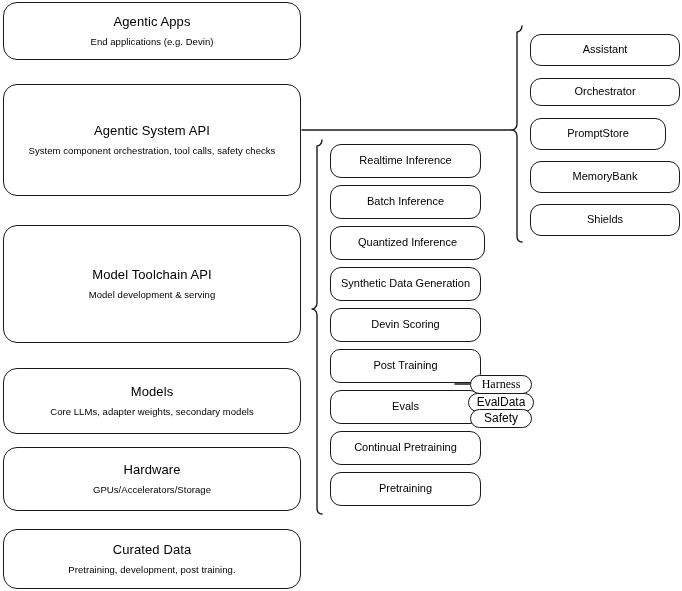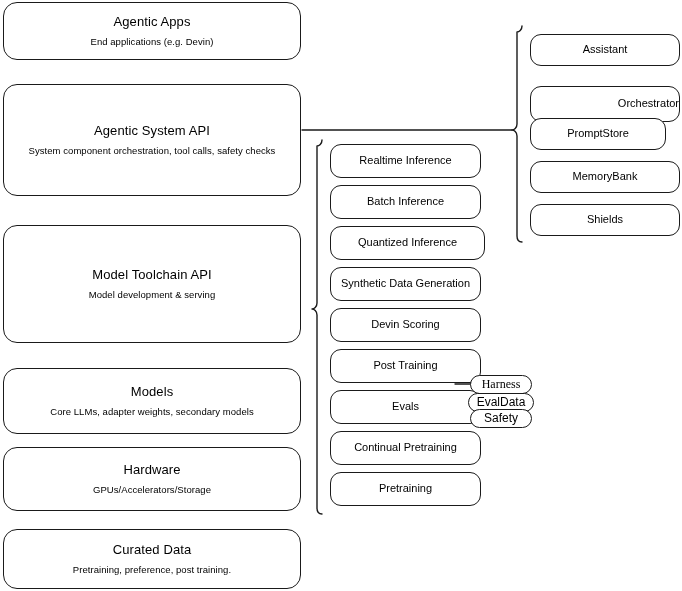--- a/index.html
+++ b/index.html
@@ -115,39 +115,39 @@
     <div class="subtitle">Core LLMs, adapter weights, secondary models</div>
   </div>
 
   <div class="node layer" style="left:3px; top:447px; width:298px; height:64px;">
     <div class="title">Hardware</div>
     <div class="subtitle">GPUs/Accelerators/Storage</div>
   </div>
 
   <div class="node layer" style="left:3px; top:529px; width:298px; height:60px;">
     <div class="title">Curated Data</div>
-    <div class="subtitle">Pretraining, preference, post training.</div>
+    <div class="subtitle">Pretraining, development, post training.</div>
   </div>
 
   <div class="node capability" style="left:330px; top:144px; width:151px; height:34px;">
     <span>Realtime Inference</span>
   </div>
   <div class="node capability" style="left:330px; top:185px; width:151px; height:34px;">
     <span>Batch Inference</span>
   </div>
   <div class="node capability" style="left:330px; top:226px; width:155px; height:34px;">
     <span>Quantized Inference</span>
   </div>
   <div class="node capability" style="left:330px; top:267px; width:151px; height:34px;">
     <span>Synthetic Data Generation</span>
   </div>
   <div class="node capability" style="left:330px; top:308px; width:151px; height:34px;">
     <span>Devin Scoring</span>
   </div>
-  <div class="node capability" style="left:330px; top:349px; width:151px; height:34px;">
+  <div class="node capability" style="left:330px; top:349px; width:151px; height:34px;border-radius:10px;">
     <span>Post Training</span>
   </div>
   <div class="node capability" style="left:330px; top:390px; width:151px; height:34px;">
     <span>Evals</span>
   </div>
   <div class="node capability" style="left:330px; top:431px; width:151px; height:34px;">
     <span>Continual Pretraining</span>
   </div>
   <div class="node capability" style="left:330px; top:472px; width:151px; height:34px;">
     <span>Pretraining</span>
@@ -159,21 +159,21 @@
   <div class="node pill" style="left:468px; top:393px; width:66px; height:19px;">
     <span>EvalData</span>
   </div>
   <div class="node pill" style="left:470px; top:409px; width:62px; height:19px;">
     <span>Safety</span>
   </div>
 
   <div class="node capability" style="left:530px; top:34px; width:150px; height:32px;">
     <span>Assistant</span>
   </div>
-  <div class="node capability" style="left:530px; top:86px; width:150px; height:36px;align-items:flex-end;">
+  <div class="node capability" style="left:530px; top:78px; width:150px; height:28px;">
     <span>Orchestrator</span>
   </div>
   <div class="node capability" style="left:530px; top:118px; width:136px; height:32px;">
     <span>PromptStore</span>
   </div>
   <div class="node capability" style="left:530px; top:161px; width:150px; height:32px;">
     <span>MemoryBank</span>
   </div>
   <div class="node capability" style="left:530px; top:204px; width:150px; height:32px;">
     <span>Shields</span>

